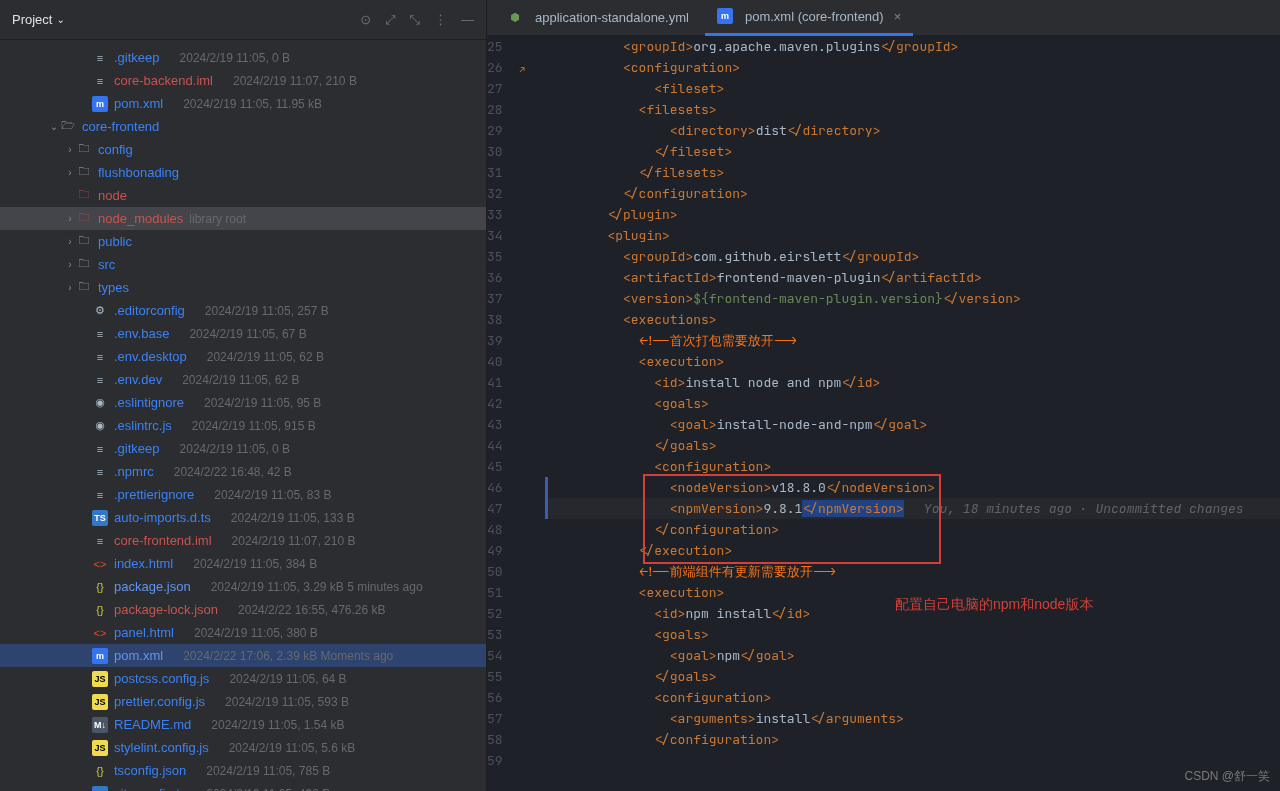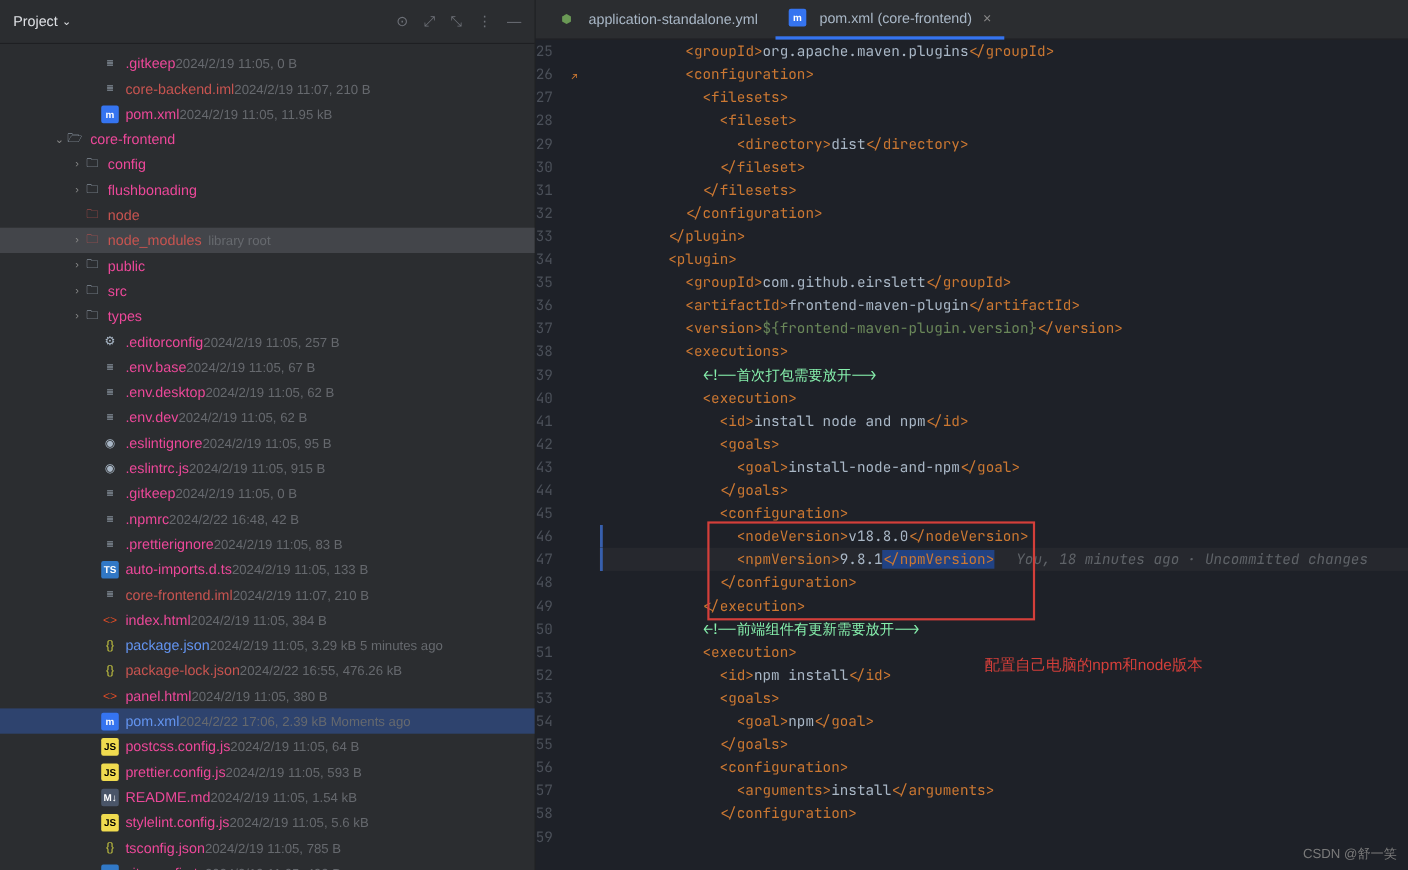--- a/index.html
+++ b/index.html
@@ -11,41 +11,41 @@
 .sidebar-actions { margin-left: auto; display: flex; gap: 14px; color: #6e7178; }
 .tree { flex: 1; overflow-y: auto; padding-top: 6px; }
 .tree-item { display: flex; align-items: center; height: 23px; padding-left: 0; white-space: nowrap; cursor: pointer; }
 .tree-item.selected { background: #2e436e; }
 .tree-item.highlighted { background: #43454a; }
 .chevron { width: 12px; display: inline-flex; justify-content: center; color: #888; font-size: 10px; }
 .icon { width: 16px; height: 16px; display: inline-flex; align-items: center; justify-content: center; margin-right: 6px; font-size: 11px; border-radius: 2px; }
 .folder-icon { color: #a9b7c6; }
 .folder-open { color: #a9b7c6; }
 .folder-red { color: #c75450; }
-.file-name { color: #ec4899; }
+.file-name { color: #3b82f6; }
 .file-name.red { color: #c75450; }
 .file-name.blue { color: #6394f0; }
-.file-meta { color: #66696e; margin-left: 0; font-size: 12px; }
+.file-meta { color: #66696e; margin-left: 20px; font-size: 12px; }
 .lib-root { color: #66696e; margin-left: 6px; font-size: 12px; }
 .editor { flex: 1; background: #1e2128; display: flex; flex-direction: column; }
 .tabs { height: 36px; display: flex; align-items: center; background: #2b2d30; border-bottom: 1px solid #1e1f22; padding: 0 8px; gap: 4px; }
 .tab { height: 36px; display: flex; align-items: center; padding: 0 12px; gap: 6px; color: #a9b7c6; position: relative; cursor: pointer; }
 .tab.active { border-bottom: 3px solid #3574f0; }
 .tab .close { margin-left: 4px; color: #888; }
 .code-area { flex: 1; display: flex; font-family: 'JetBrains Mono', Consolas, monospace; font-size: 13px; line-height: 21px; overflow: hidden; }
 .gutter { width: 58px; text-align: left; padding-right: 18px; color: #4b5059; user-select: none; position: relative; }
 .gutter-line { height: 21px; position: relative; }
 .gutter-mark { position: absolute; right: 2px; top: 3px; font-size: 9px; }
 .code { flex: 1; position: relative; }
 .code-line { height: 21px; white-space: pre; }
 .code-line.current { background: #26282e; }
 .code-line.modified-border { box-shadow: inset 3px 0 0 #375fad; }
 .t-tag { color: #cc7832; }
 .t-text { color: #a9b7c6; }
-.t-comment { color: #86efac; }
+.t-comment { color: #f97316; }
 .t-var { color: #6a8759; }
 .t-caret { background: #214283; }
 .blame { color: #5f6368; font-style: italic; margin-left: 20px; }
 .red-box { position: absolute; border: 2px solid #d43f3a; pointer-events: none; }
 .red-label { position: absolute; color: #d43f3a; font-family: sans-serif; font-size: 14px; }
 .watermark { position: absolute; right: 10px; bottom: 6px; color: #7a7a7a; font-size: 12px; font-family: sans-serif; }
 .icon-badge { font-size: 9px; font-weight: bold; padding: 1px 2px; border-radius: 2px; }
 .i-m { background: #3574f0; color: #fff; }
 .i-js { background: #f0db4f; color: #000; }
 .i-ts { background: #3178c6; color: #fff; }
@@ -316,22 +316,22 @@
           <div class="gutter-line">56</div>
           <div class="gutter-line">57</div>
           <div class="gutter-line">58</div>
           <div class="gutter-line">59</div>
         </div>
       <div class="code" id="code">
         <div class="red-box" style="left:98px; top:438px; width:298px; height:90px;"></div>
         <div class="red-label" style="left:350px; top:558px;">配置自己电脑的npm和node版本</div>
       <div class="code-line">          <span class="t-tag">&lt;groupId&gt;</span><span class="t-text">org.apache.maven.plugins</span><span class="t-tag">&lt;/groupId&gt;</span></div>
           <div class="code-line">          <span class="t-tag">&lt;configuration&gt;</span></div>
+          <div class="code-line">              <span class="t-tag">&lt;fileset&gt;</span></div>
           <div class="code-line">            <span class="t-tag">&lt;filesets&gt;</span></div>
-          <div class="code-line">              <span class="t-tag">&lt;fileset&gt;</span></div>
           <div class="code-line">                <span class="t-tag">&lt;directory&gt;</span><span class="t-text">dist</span><span class="t-tag">&lt;/directory&gt;</span></div>
           <div class="code-line">              <span class="t-tag">&lt;/fileset&gt;</span></div>
           <div class="code-line">            <span class="t-tag">&lt;/filesets&gt;</span></div>
           <div class="code-line">          <span class="t-tag">&lt;/configuration&gt;</span></div>
           <div class="code-line">        <span class="t-tag">&lt;/plugin&gt;</span></div>
           <div class="code-line">        <span class="t-tag">&lt;plugin&gt;</span></div>
           <div class="code-line">          <span class="t-tag">&lt;groupId&gt;</span><span class="t-text">com.github.eirslett</span><span class="t-tag">&lt;/groupId&gt;</span></div>
           <div class="code-line">          <span class="t-tag">&lt;artifactId&gt;</span><span class="t-text">frontend-maven-plugin</span><span class="t-tag">&lt;/artifactId&gt;</span></div>
           <div class="code-line">          <span class="t-tag">&lt;version&gt;</span><span class="t-var">${frontend-maven-plugin.version}</span><span class="t-tag">&lt;/version&gt;</span></div>
           <div class="code-line">          <span class="t-tag">&lt;executions&gt;</span></div>

